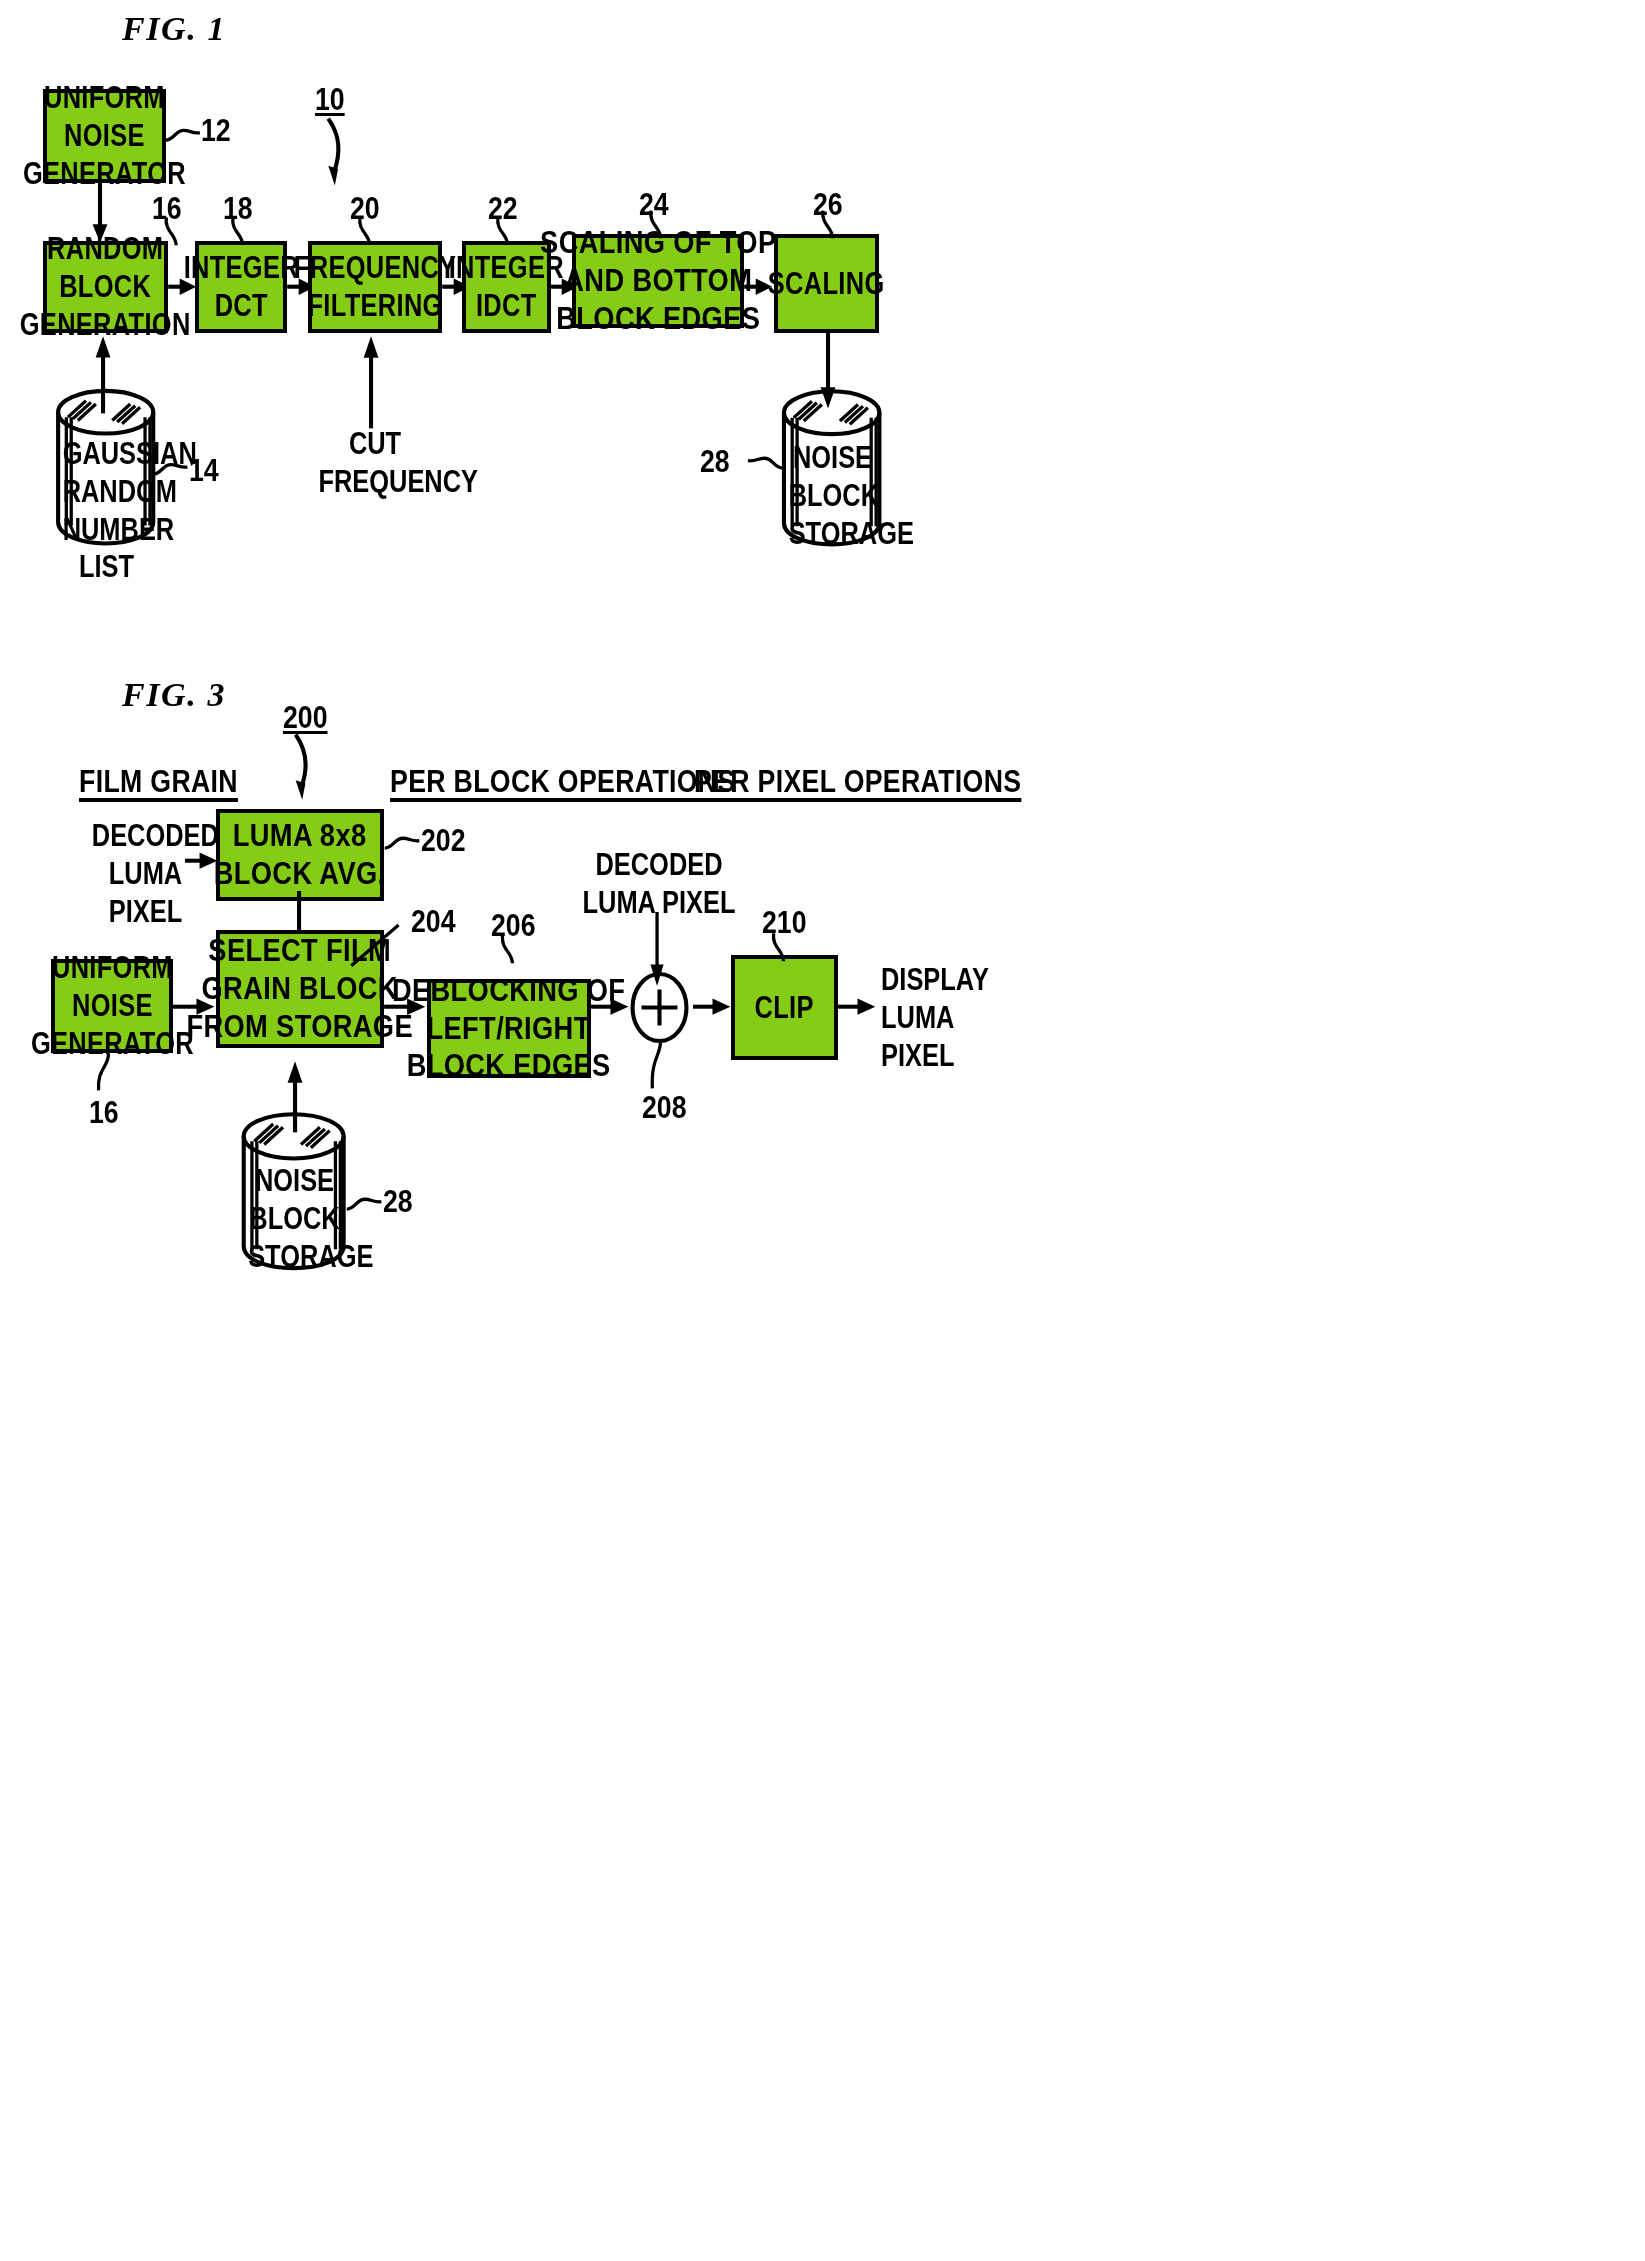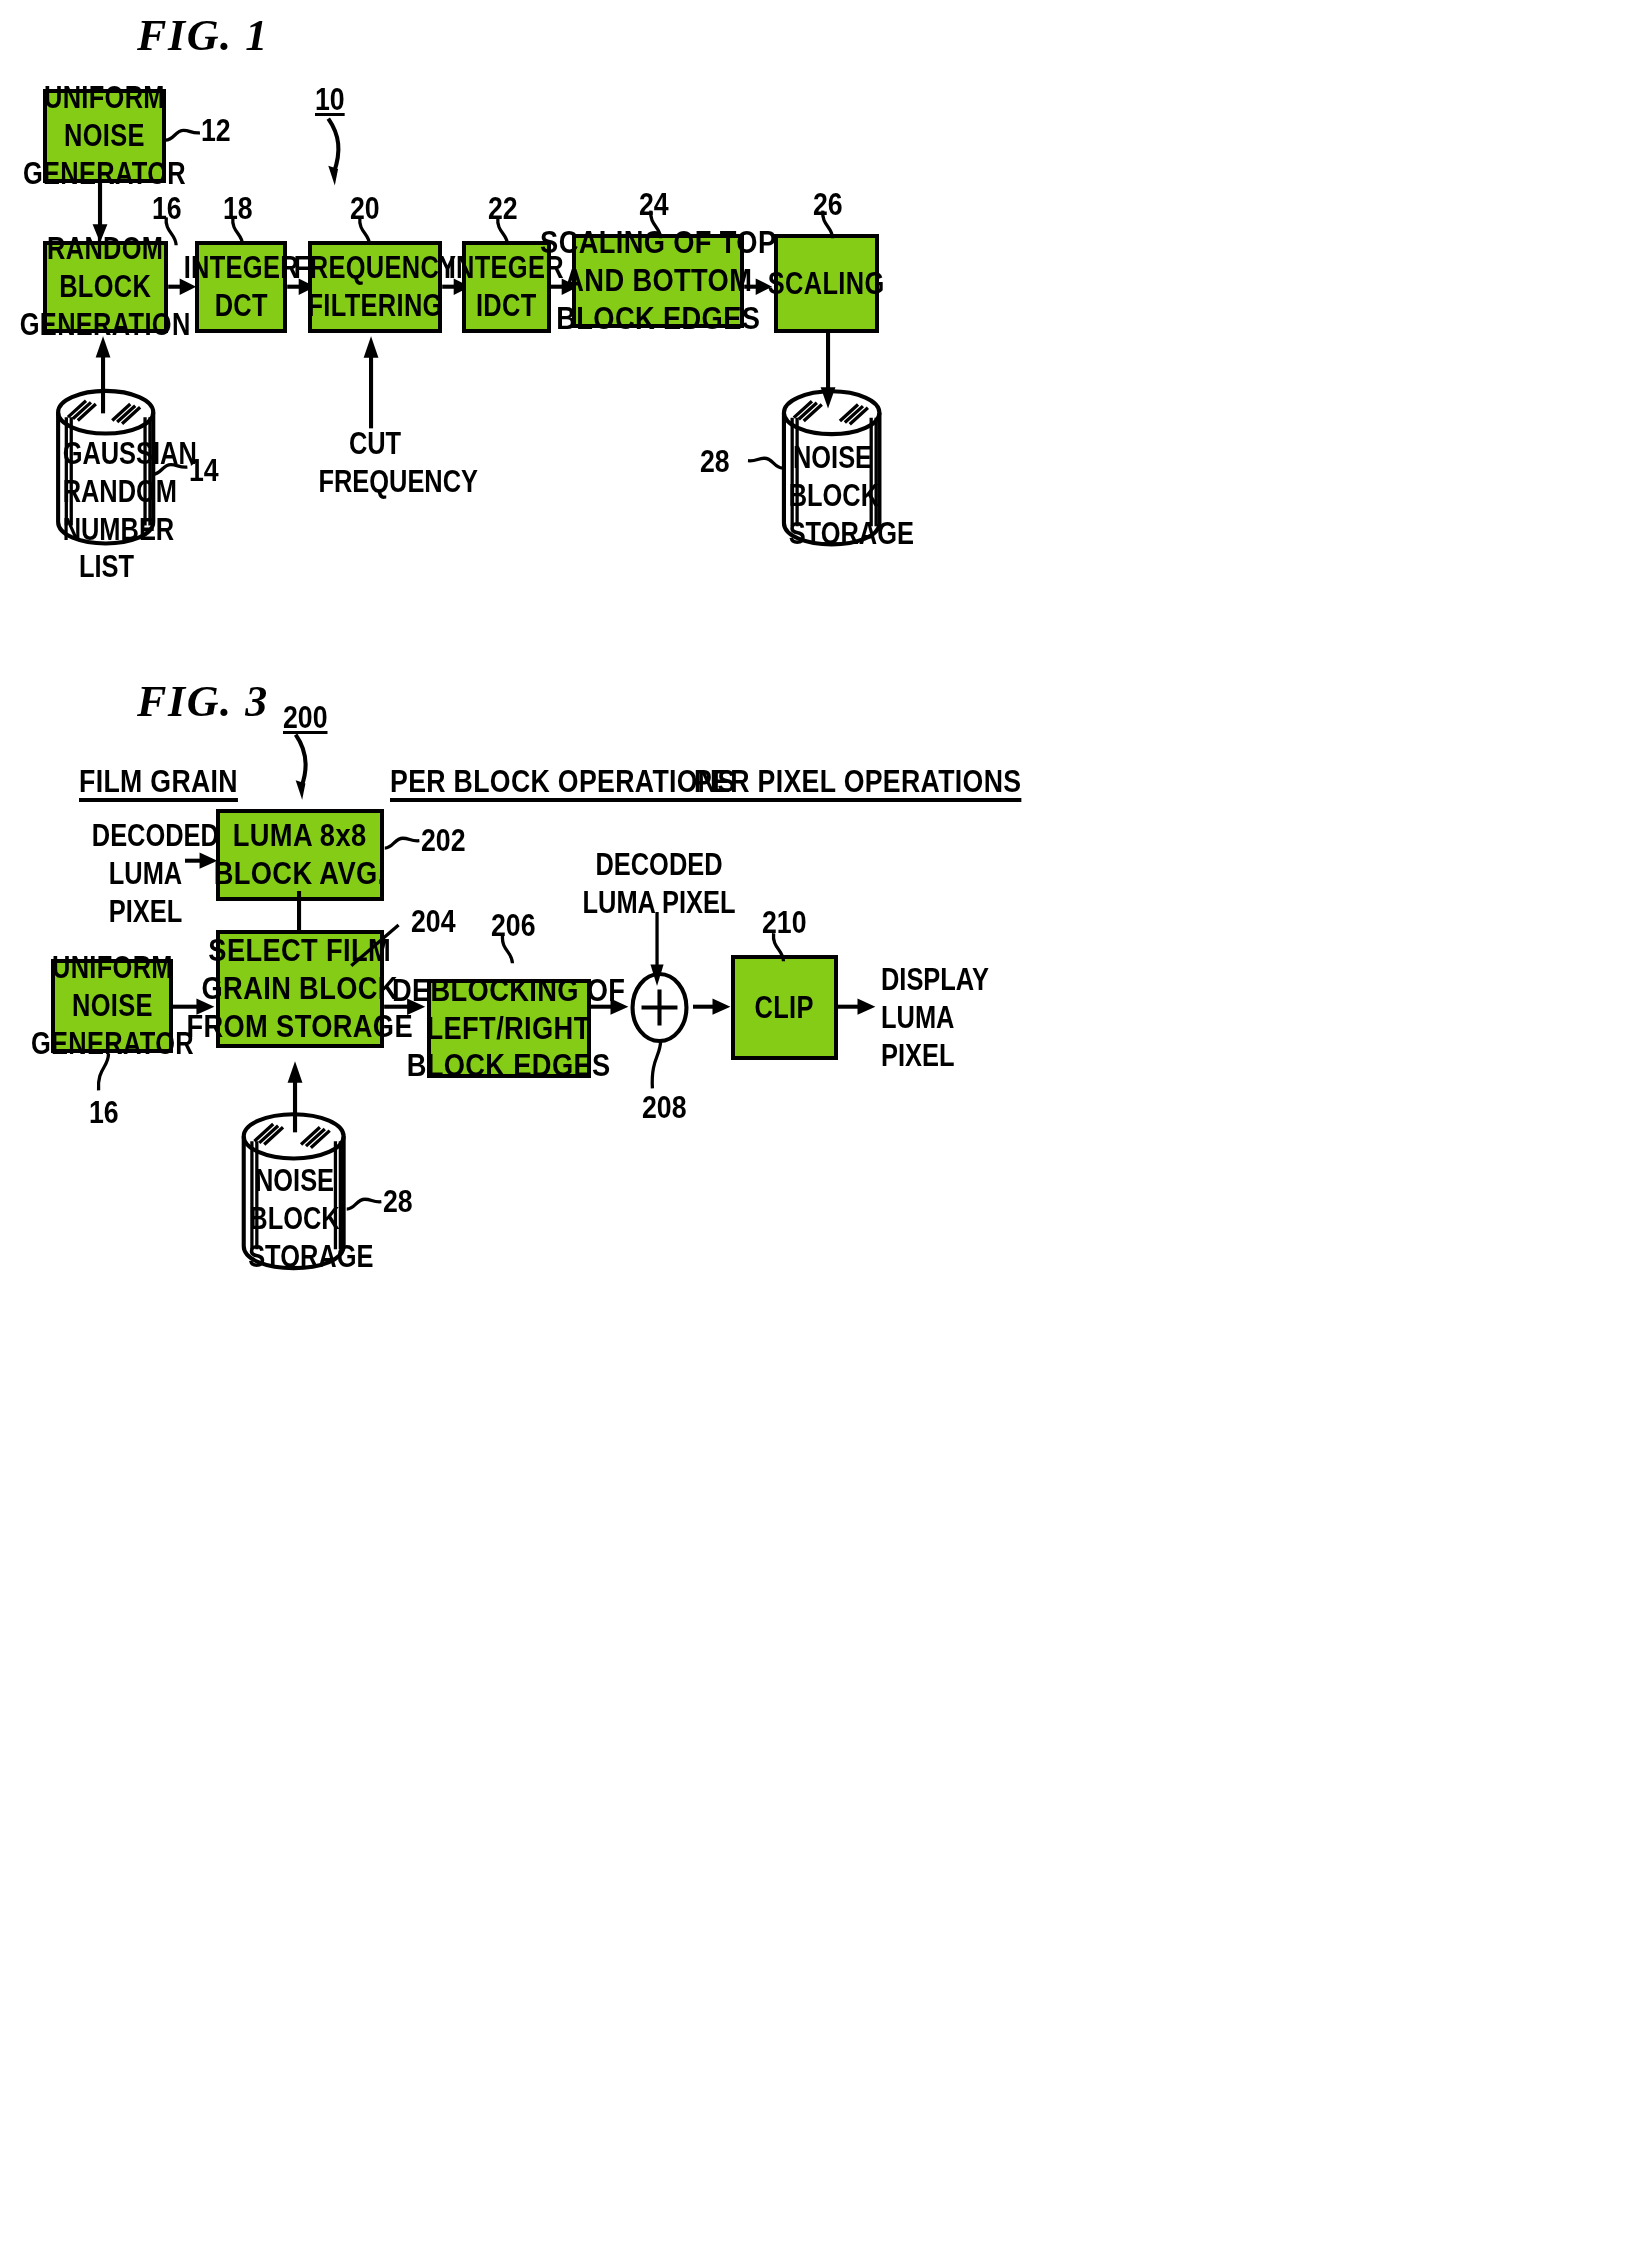--- a/index.html
+++ b/index.html
@@ -6,21 +6,21 @@
   body{
     width:1645px;height:2261px;position:relative;overflow:hidden;
     font-family:"Liberation Sans","DejaVu Sans",sans-serif;
     color:#000;
   }
   .abs{position:absolute;}
   
   .figlabel{
     font-family:"Liberation Serif","DejaVu Serif",serif;
     font-style:italic;font-weight:700;
-    font-size:44px;letter-spacing:1.6px;margin-left:15px;
+    font-size:34px;letter-spacing:1.6px;
   }
   
   .ref{
     font-family:"Liberation Sans","DejaVu Sans",sans-serif;
     font-weight:700;font-size:31px;letter-spacing:0px;
     transform:scaleX(.86);transform-origin:left center;
     white-space:nowrap;
   }
   .ref.ul{text-decoration:underline;text-underline-offset:3.3px;}
   

